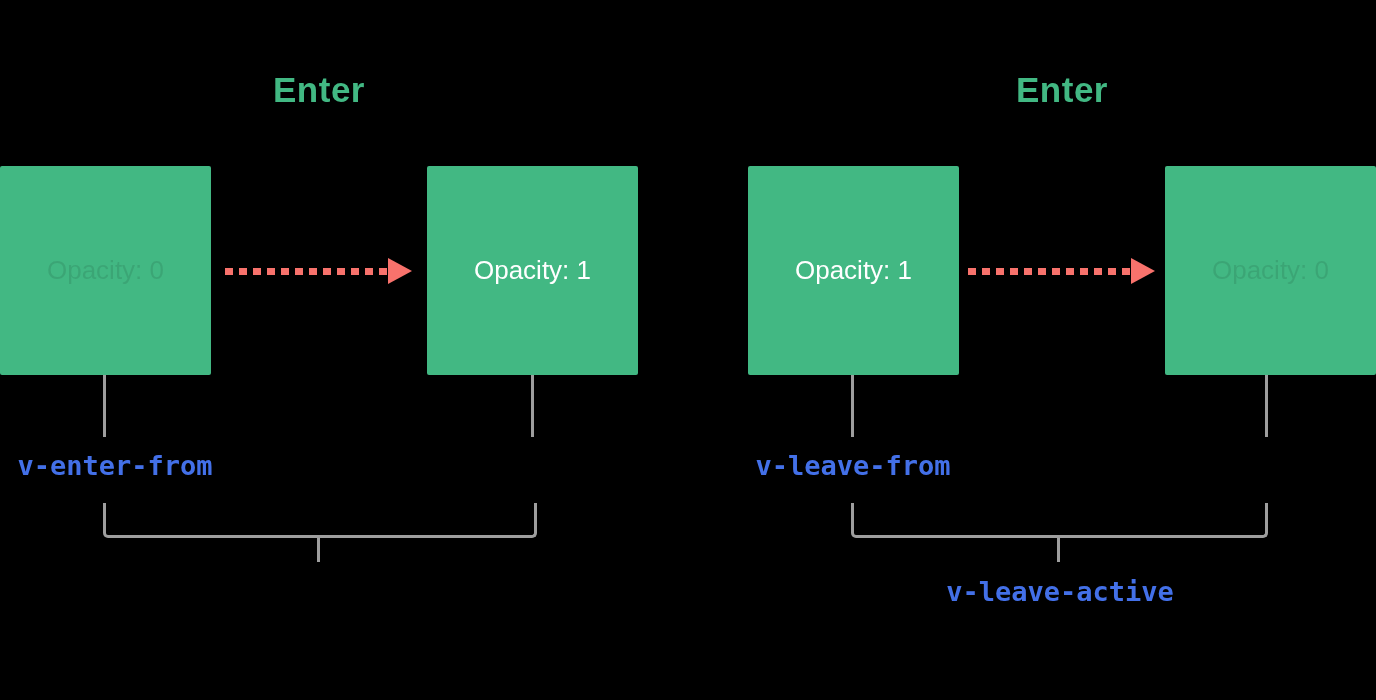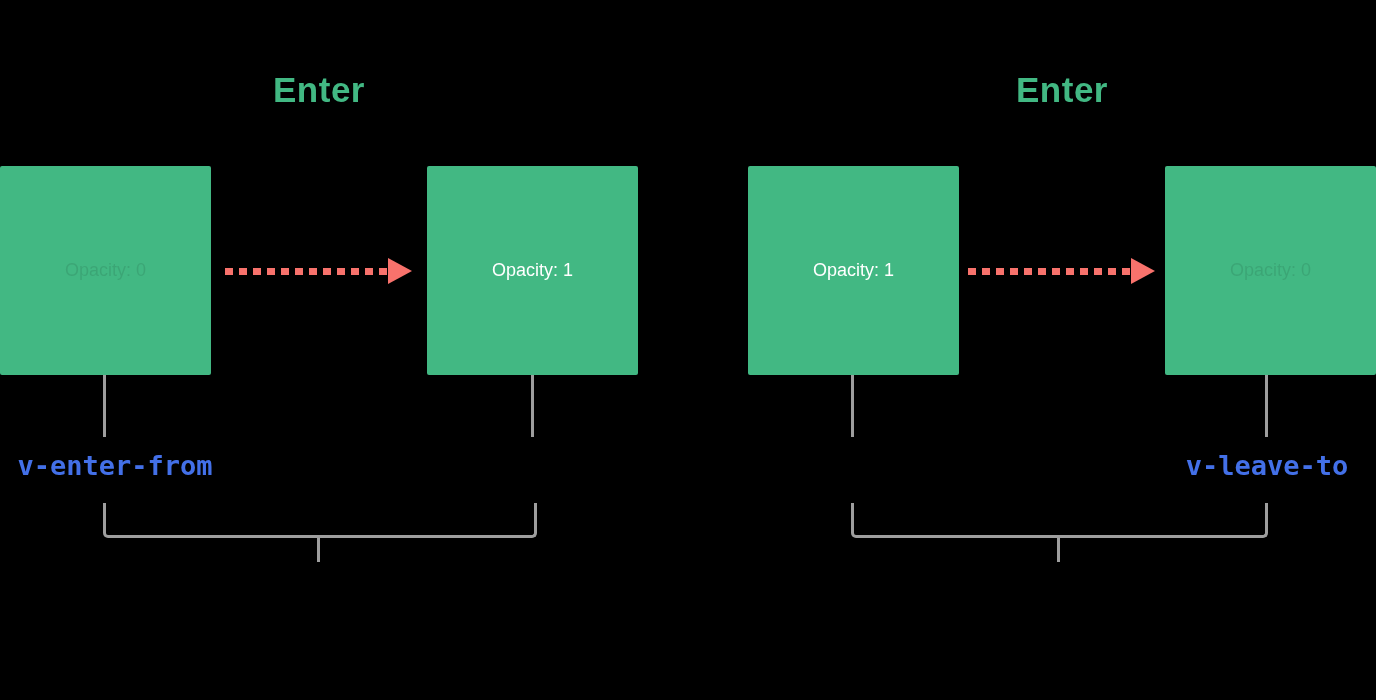--- a/index.html
+++ b/index.html
@@ -7,21 +7,21 @@
   }
   html,body{margin:0;padding:0;background:var(--bg);}
   .stage{position:relative;width:1376px;height:700px;background:var(--bg);overflow:hidden;
          font-family:"Liberation Sans",sans-serif;}
   .title{position:absolute;top:70px;font-size:35px;font-weight:bold;color:var(--green);
          text-align:center;letter-spacing:.5px;}
   .title.enter{left:0;width:638px;}
   .title.leave{left:748px;width:628px;}
   .box{position:absolute;top:166px;width:211px;height:209px;background:var(--green);
        border-radius:2px;display:flex;align-items:center;justify-content:center;
-       font-size:18px;}
+       font-size:26px;}
   .box.b1{left:0;}
   .box.b2{left:427px;}
   .box.b3{left:748px;}
   .box.b4{left:1165px;}
   .op-faint{color:rgba(0,0,0,0.10);}
   .op-white{color:var(--white);}
   .arrow{position:absolute;display:flex;align-items:center;height:26px;top:258px;}
   .arrow.a1{left:225px;}
   .arrow.a2{left:968px;}
   .dashes{width:163px;height:7px;
@@ -86,19 +86,20 @@
     <div class="head"></div>
   </div>
 
   <div class="box b4">
     <span class="op-faint">Opacity: 0</span>
   </div>
 
   <div class="vline drop v3"></div>
   <div class="vline drop v4"></div>
 
-  <div class="code row1 ct2">v-leave-to</div>
+  <div class="code row1 cf2">v-leave-from</div>
 
   <div class="bracket bk2"></div>
   <div class="vline stub s2"></div>
 
+  <div class="code row2 ca2">v-leave-active</div>
 
 </div>
 
 </body></html>

